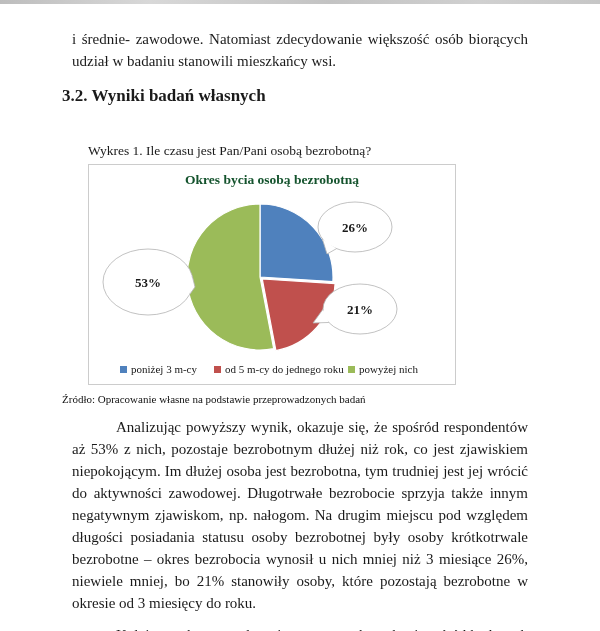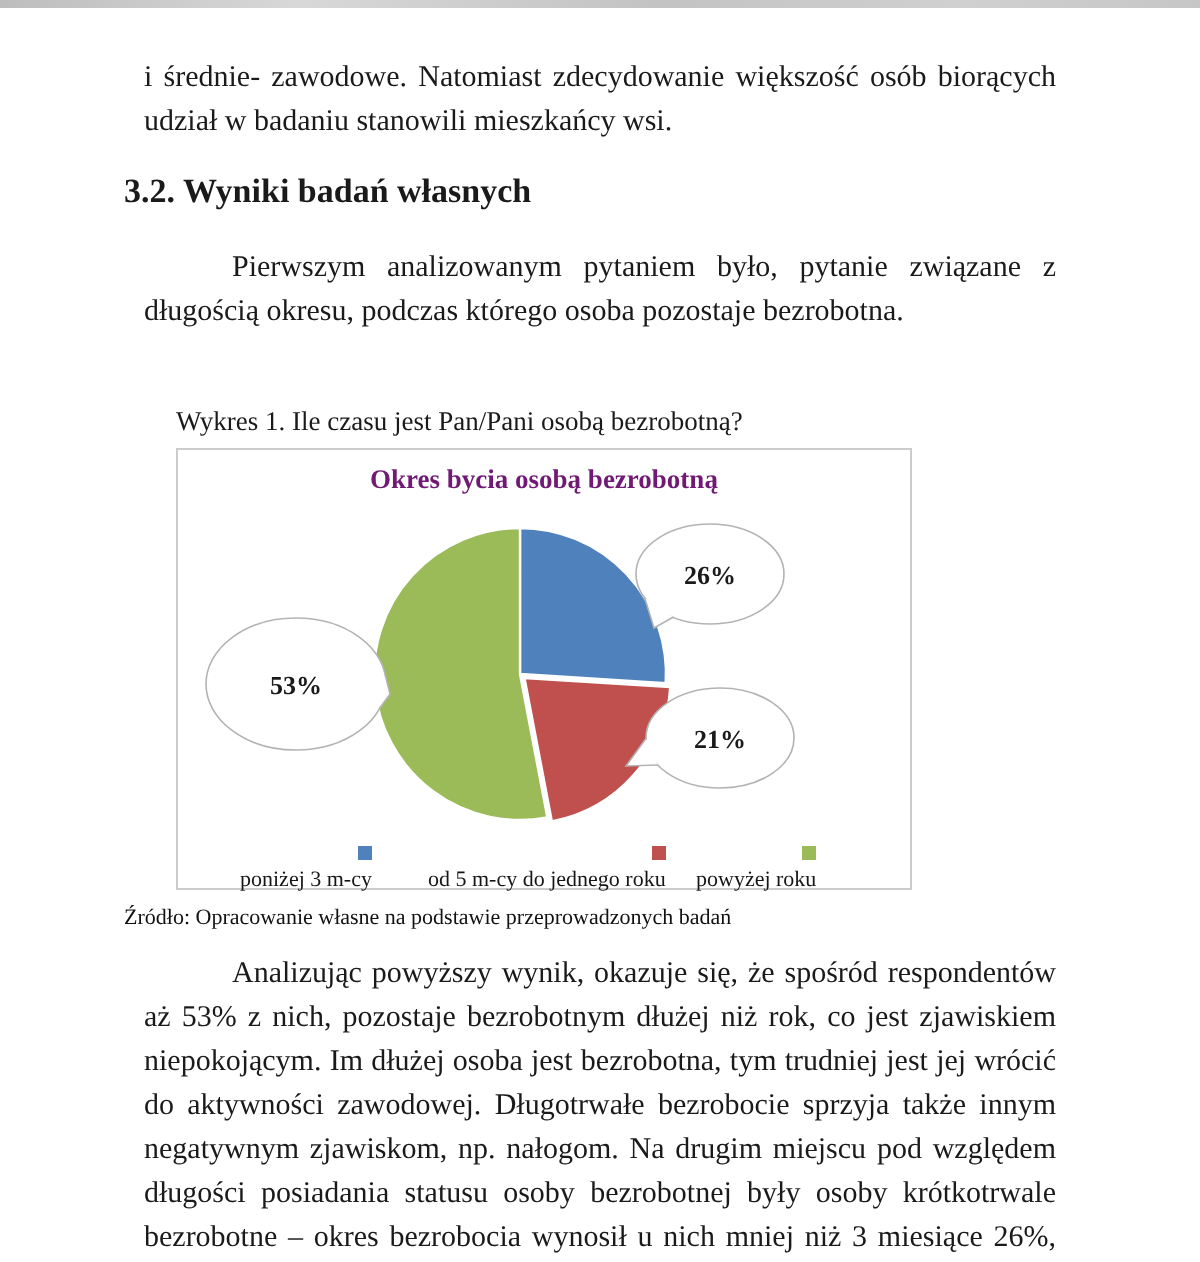--- a/index.html
+++ b/index.html
@@ -14,43 +14,42 @@
   h2.section-heading{font-size:17px;font-weight:bold;margin:13px 0 16px 0;line-height:22px;}
   .para-q{margin-top:10px;}
   .figure{margin-top:35px;}
   .figure-caption{font-size:13.5px;line-height:18px;margin:0 0 4px 26px;}
   .chart-box{
     position:relative;margin-left:26px;width:366px;height:219px;
     border:1px solid #cccccc;background:#fff;box-sizing:content-box;
   }
   .chart-title{
     position:absolute;top:7px;left:0;right:0;text-align:center;
-    font-weight:bold;font-size:13.5px;color:#701a75;font-family:Liberation Serif, serif;
+    font-weight:bold;font-size:13.5px;color:#14532d;font-family:Liberation Serif, serif;
   }
   svg.pie{position:absolute;left:0;top:0;width:366px;height:219px;}
   .callout-text{font-family:"Liberation Serif",serif;font-weight:bold;font-size:13px;fill:#1a1a1a;}
   .legend{position:absolute;left:0;right:0;bottom:7px;height:14px;font-size:11px;color:#161616;}
-  .legend-item{position:absolute;top:0;display:flex;align-items:flex-end;gap:4px;white-space:nowrap;flex-direction:column;}
+  .legend-item{position:absolute;top:0;display:flex;align-items:center;gap:4px;white-space:nowrap;}
   .swatch{width:7px;height:7px;display:inline-block;flex:none;}
   .figure-source{font-size:11px;line-height:14px;margin:7px 0 0 0;color:#111;}
   .para-analysis{margin-top:23px;}
   .para-next{margin-top:0;}
 </style>
 </head>
 <body>
 
 <div class="top-edge"></div>
 
 <div class="content">
 
   <p class="body-text">i średnie- zawodowe.  Natomiast zdecydowanie większość osób biorących udział w badaniu stanowili mieszkańcy wsi.</p>
 
   <h2 class="section-heading">3.2. Wyniki badań własnych</h2>
 
-  <p class="body-text indent para-q">Pierwszym analizowanym pytaniem było, pytanie związane z długością okresu, podczas którego osoba pozostaje bezrobotna.</p>
 
   <div class="figure">
     <div class="figure-caption">Wykres 1. Ile czasu jest Pan/Pani osobą bezrobotną?</div>
 
     <div class="chart-box">
       <svg class="pie" id="pie" viewBox="0 0 366 219">
           <path d="M 171 112 L 171.00 39.00 A 73 73 0 0 1 243.86 116.58 Z" fill="#4F81BD" stroke="#ffffff" stroke-width="1.2"></path>
           <path d="M 173.2503332088914 113.98393559597096 L 246.11 118.57 A 73 73 0 0 1 186.93 185.69 Z" fill="#C0504D" stroke="#ffffff" stroke-width="1.2"></path>
           <path d="M 171 112 L 184.68 183.71 A 73 73 0 1 1 171.00 39.00 Z" fill="#9BBB59" stroke="#ffffff" stroke-width="1.2"></path>
           <g>
@@ -75,21 +74,21 @@
         <span class="legend-item" style="left:31px">
           <span class="swatch" style="background: rgb(79, 129, 189);"></span>
           <span>poniżej 3 m-cy</span>
         </span>
         <span class="legend-item" style="left:125px">
           <span class="swatch" style="background: rgb(192, 80, 77);"></span>
           <span>od 5 m-cy do jednego roku</span>
         </span>
         <span class="legend-item" style="left:259px">
           <span class="swatch" style="background: rgb(155, 187, 89);"></span>
-          <span>powyżej roku</span>
+          <span>powyżej nich</span>
         </span>
       </div>
     </div>
 
     <div class="figure-source">Źródło: Opracowanie własne na podstawie przeprowadzonych badań</div>
   </div>
 
   <p class="body-text indent para-analysis">Analizując powyższy wynik, okazuje się, że spośród respondentów aż 53% z nich, pozostaje bezrobotnym dłużej niż rok, co jest zjawiskiem niepokojącym. Im dłużej osoba jest bezrobotna, tym trudniej jest jej wrócić do aktywności zawodowej. Długotrwałe bezrobocie sprzyja także innym negatywnym zjawiskom, np. nałogom. Na drugim miejscu pod względem długości posiadania statusu osoby bezrobotnej były osoby krótkotrwale bezrobotne – okres bezrobocia wynosił u nich mniej niż 3 miesiące 26%, niewiele mniej, bo 21% stanowiły osoby, które pozostają bezrobotne w okresie od 3 miesięcy do roku.</p>
 
   <p class="body-text indent para-next">Kolejny wykres przedstawia przyczyny bezrobocia wśród badanych osób.</p>

